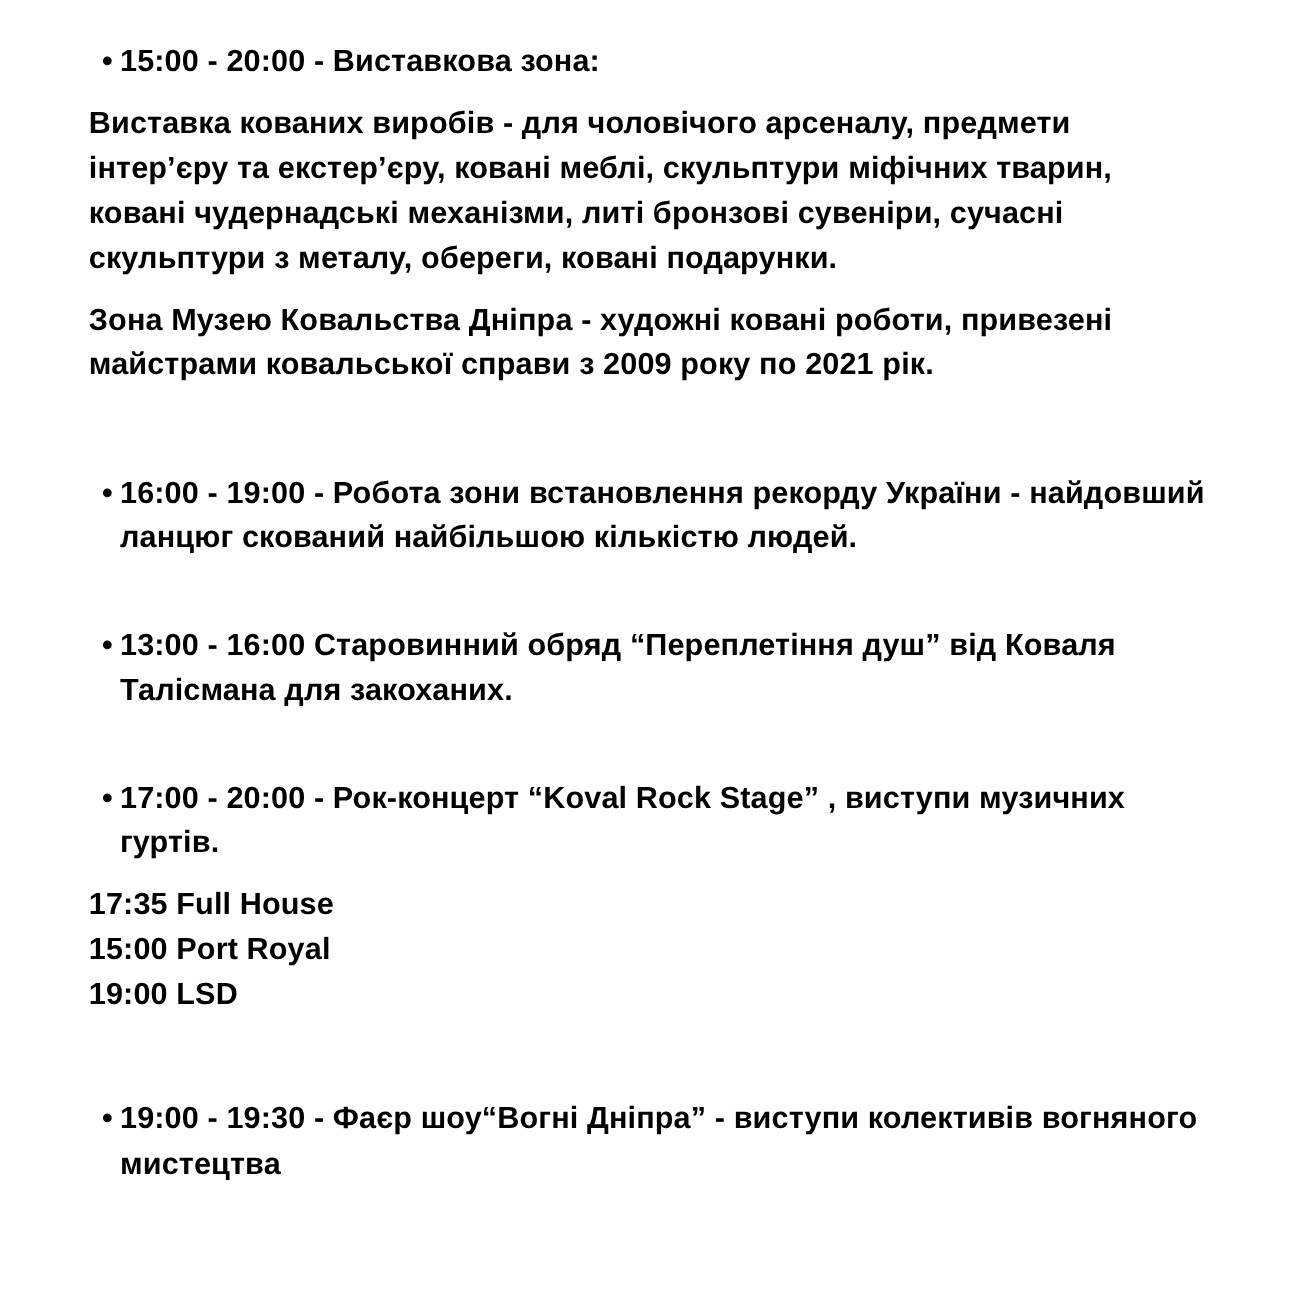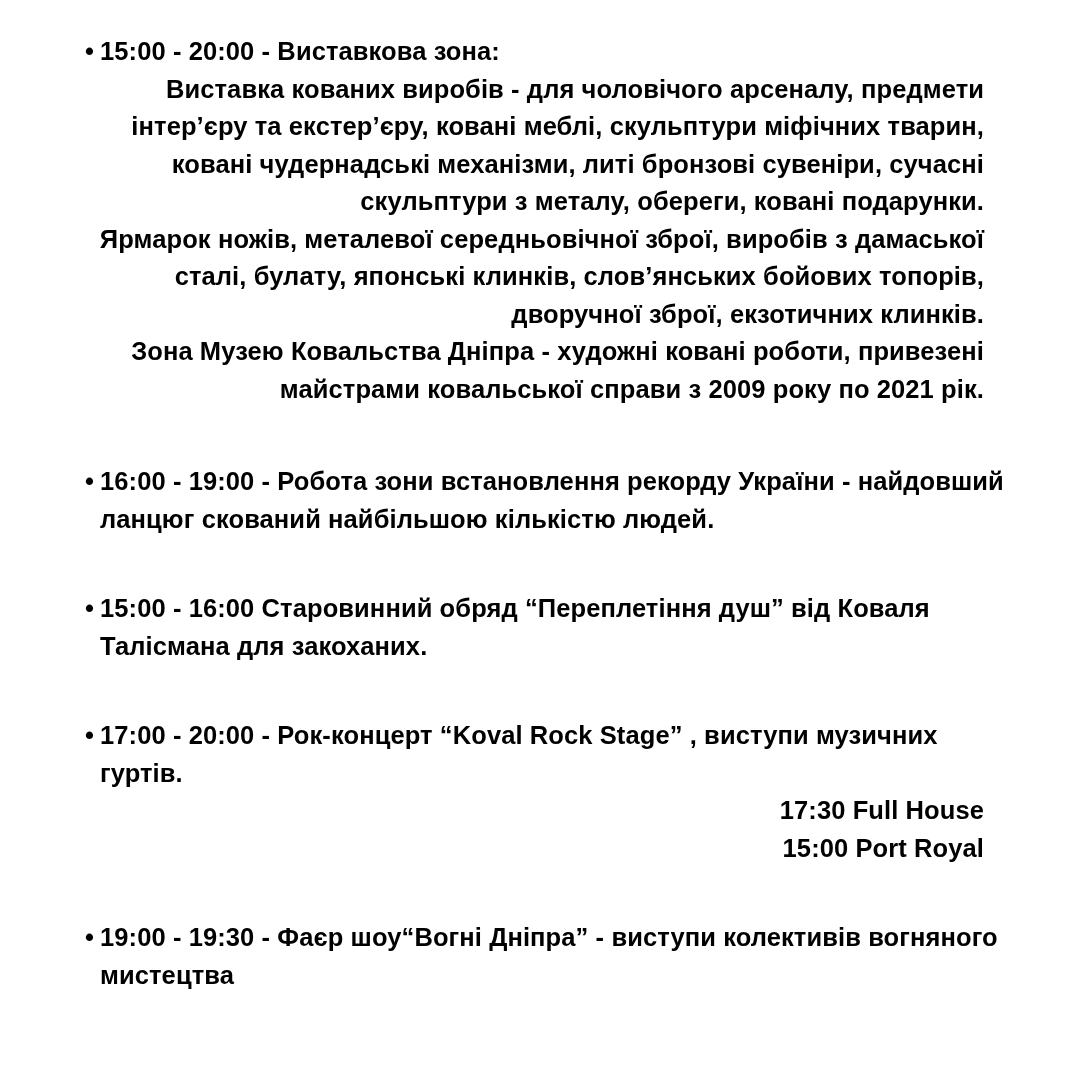--- a/index.html
+++ b/index.html
@@ -27,23 +27,22 @@
   
   .schedule {
     font-size: 25.5px;
     font-weight: 700;
     line-height: 37.5px;
     letter-spacing: 0.1px;
   }
 
   
   .para-block {
-    margin: 0;
+    margin: 14px;
     padding: 0 96px 0 60px;
-    text-align: right;
   }
 
   
   .bullet-item {
     position: relative;
     margin: 0;
     padding-left: 100px;
     padding-right: 64px;
   }
   .bullet-item .dot {
@@ -63,47 +62,47 @@
 <body>
 
 <div id="page">
 
   <div class="schedule bullet-item">
     <span class="dot">•</span>
     <span>15:00 - 20:00 - Виставкова зона:</span>
   </div>
 
   <div class="schedule para-block">Виставка кованих виробів - для чоловічого арсеналу, предмети інтер’єру та екстер’єру, ковані меблі, скульптури міфічних тварин, ковані чудернадські механізми, литі бронзові сувеніри, сучасні скульптури з металу, обереги, ковані подарунки.</div>
-  <div class="schedule para-block">Ярмарок ножів, металевої середньовічної зброї, виробів з дамаської сталі, булату, японські клинків, слов’янських бойових топорів, дворучної зброї, екзотичних клинків.</div>
   <div class="schedule para-block">Зона Музею Ковальства Дніпра - художні ковані роботи, привезені майстрами ковальської справи з 2009 року по 2021 рік.</div>
 
   <div class="gap-lg"></div>
 
   <div class="schedule bullet-item">
     <span class="dot">•</span>
     <span>16:00 - 19:00 - Робота зони встановлення рекорду України - найдовший ланцюг скований найбільшою кількістю людей.</span>
   </div>
 
   <div class="gap-md"></div>
 
   <div class="schedule bullet-item">
     <span class="dot">•</span>
-    <span>15:00 - 16:00 Старовинний обряд “Переплетіння душ” від Коваля Талісмана для закоханих.</span>
+    <span>13:00 - 16:00 Старовинний обряд “Переплетіння душ” від Коваля Талісмана для закоханих.</span>
   </div>
 
   <div class="gap-md"></div>
 
   <div class="schedule bullet-item">
     <span class="dot">•</span>
     <span>17:00 - 20:00 - Рок-концерт “Koval Rock Stage” , виступи музичних гуртів.</span>
   </div>
 
   <div class="schedule para-block">
-    <div>17:30 Full House</div>
+    <div>17:35 Full House</div>
     <div>15:00 Port Royal</div>
+    <div>19:00 LSD</div>
   </div>
 
   <div class="gap-md"></div>
 
   <div class="schedule bullet-item">
     <span class="dot">•</span>
     <span>19:00 - 19:30 - Фаєр шоу“Вогні Дніпра” - виступи колективів вогняного мистецтва</span>
   </div>
 
   <div class="gap-md"></div>

